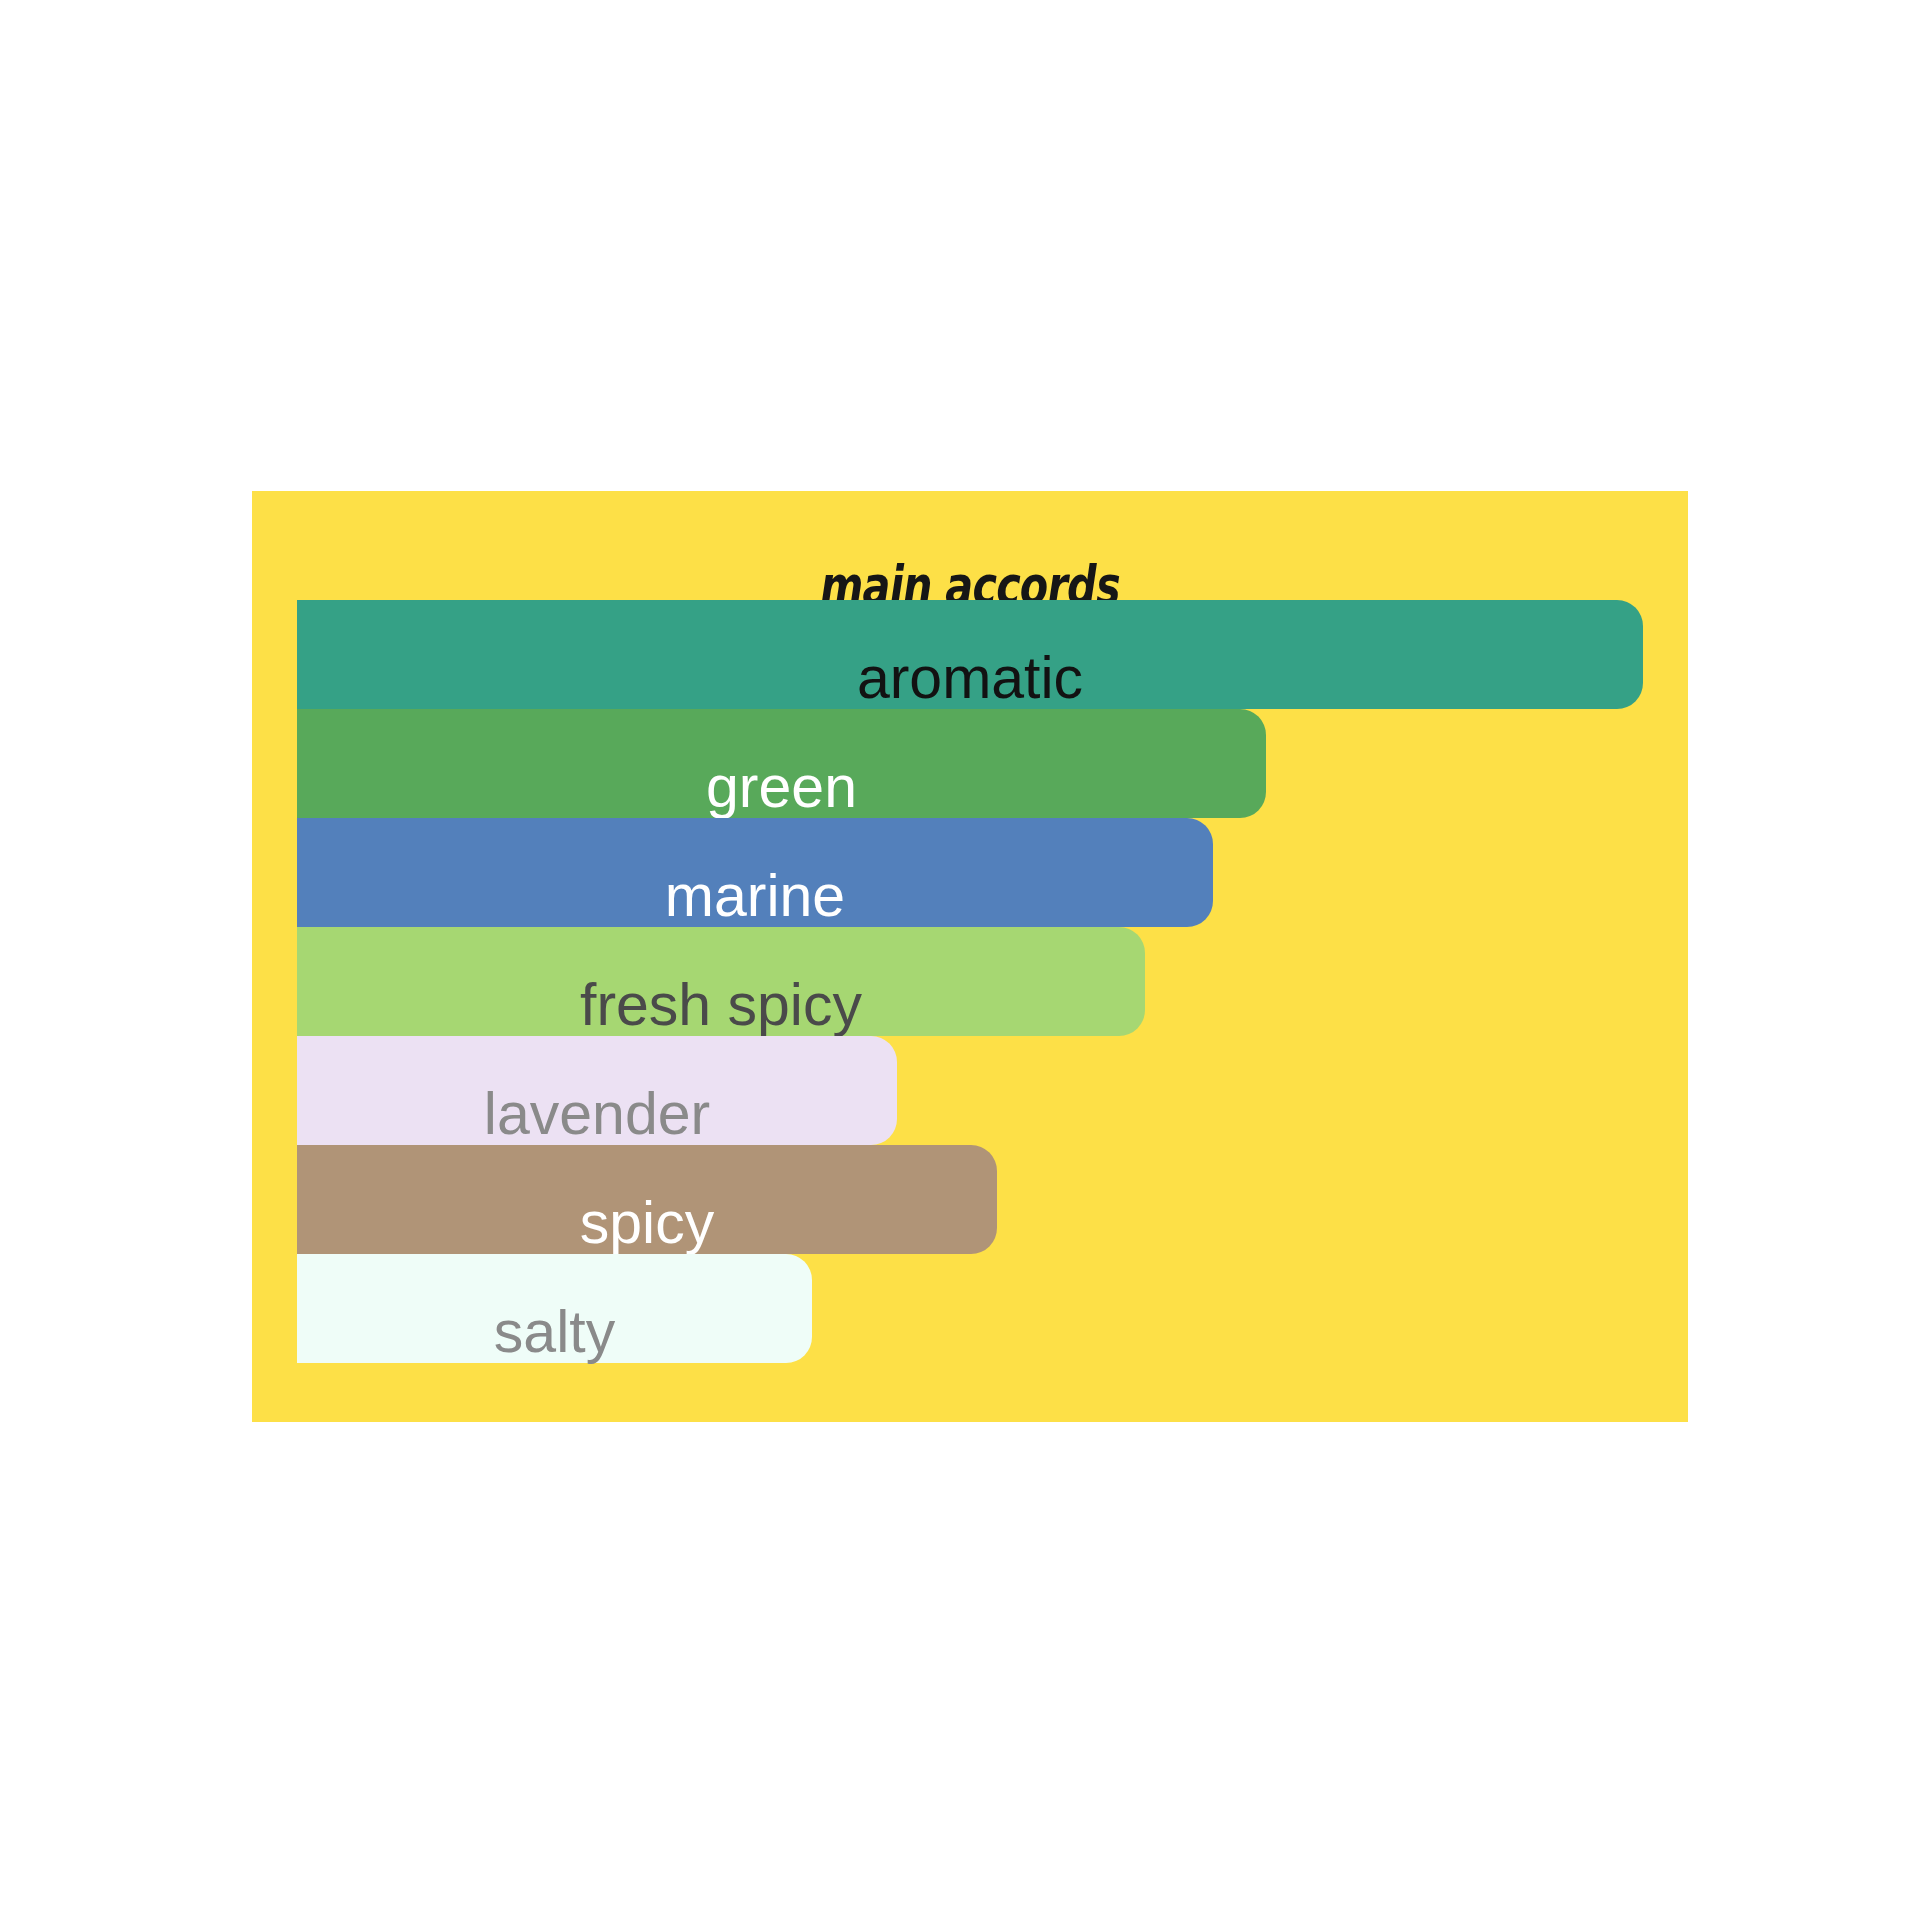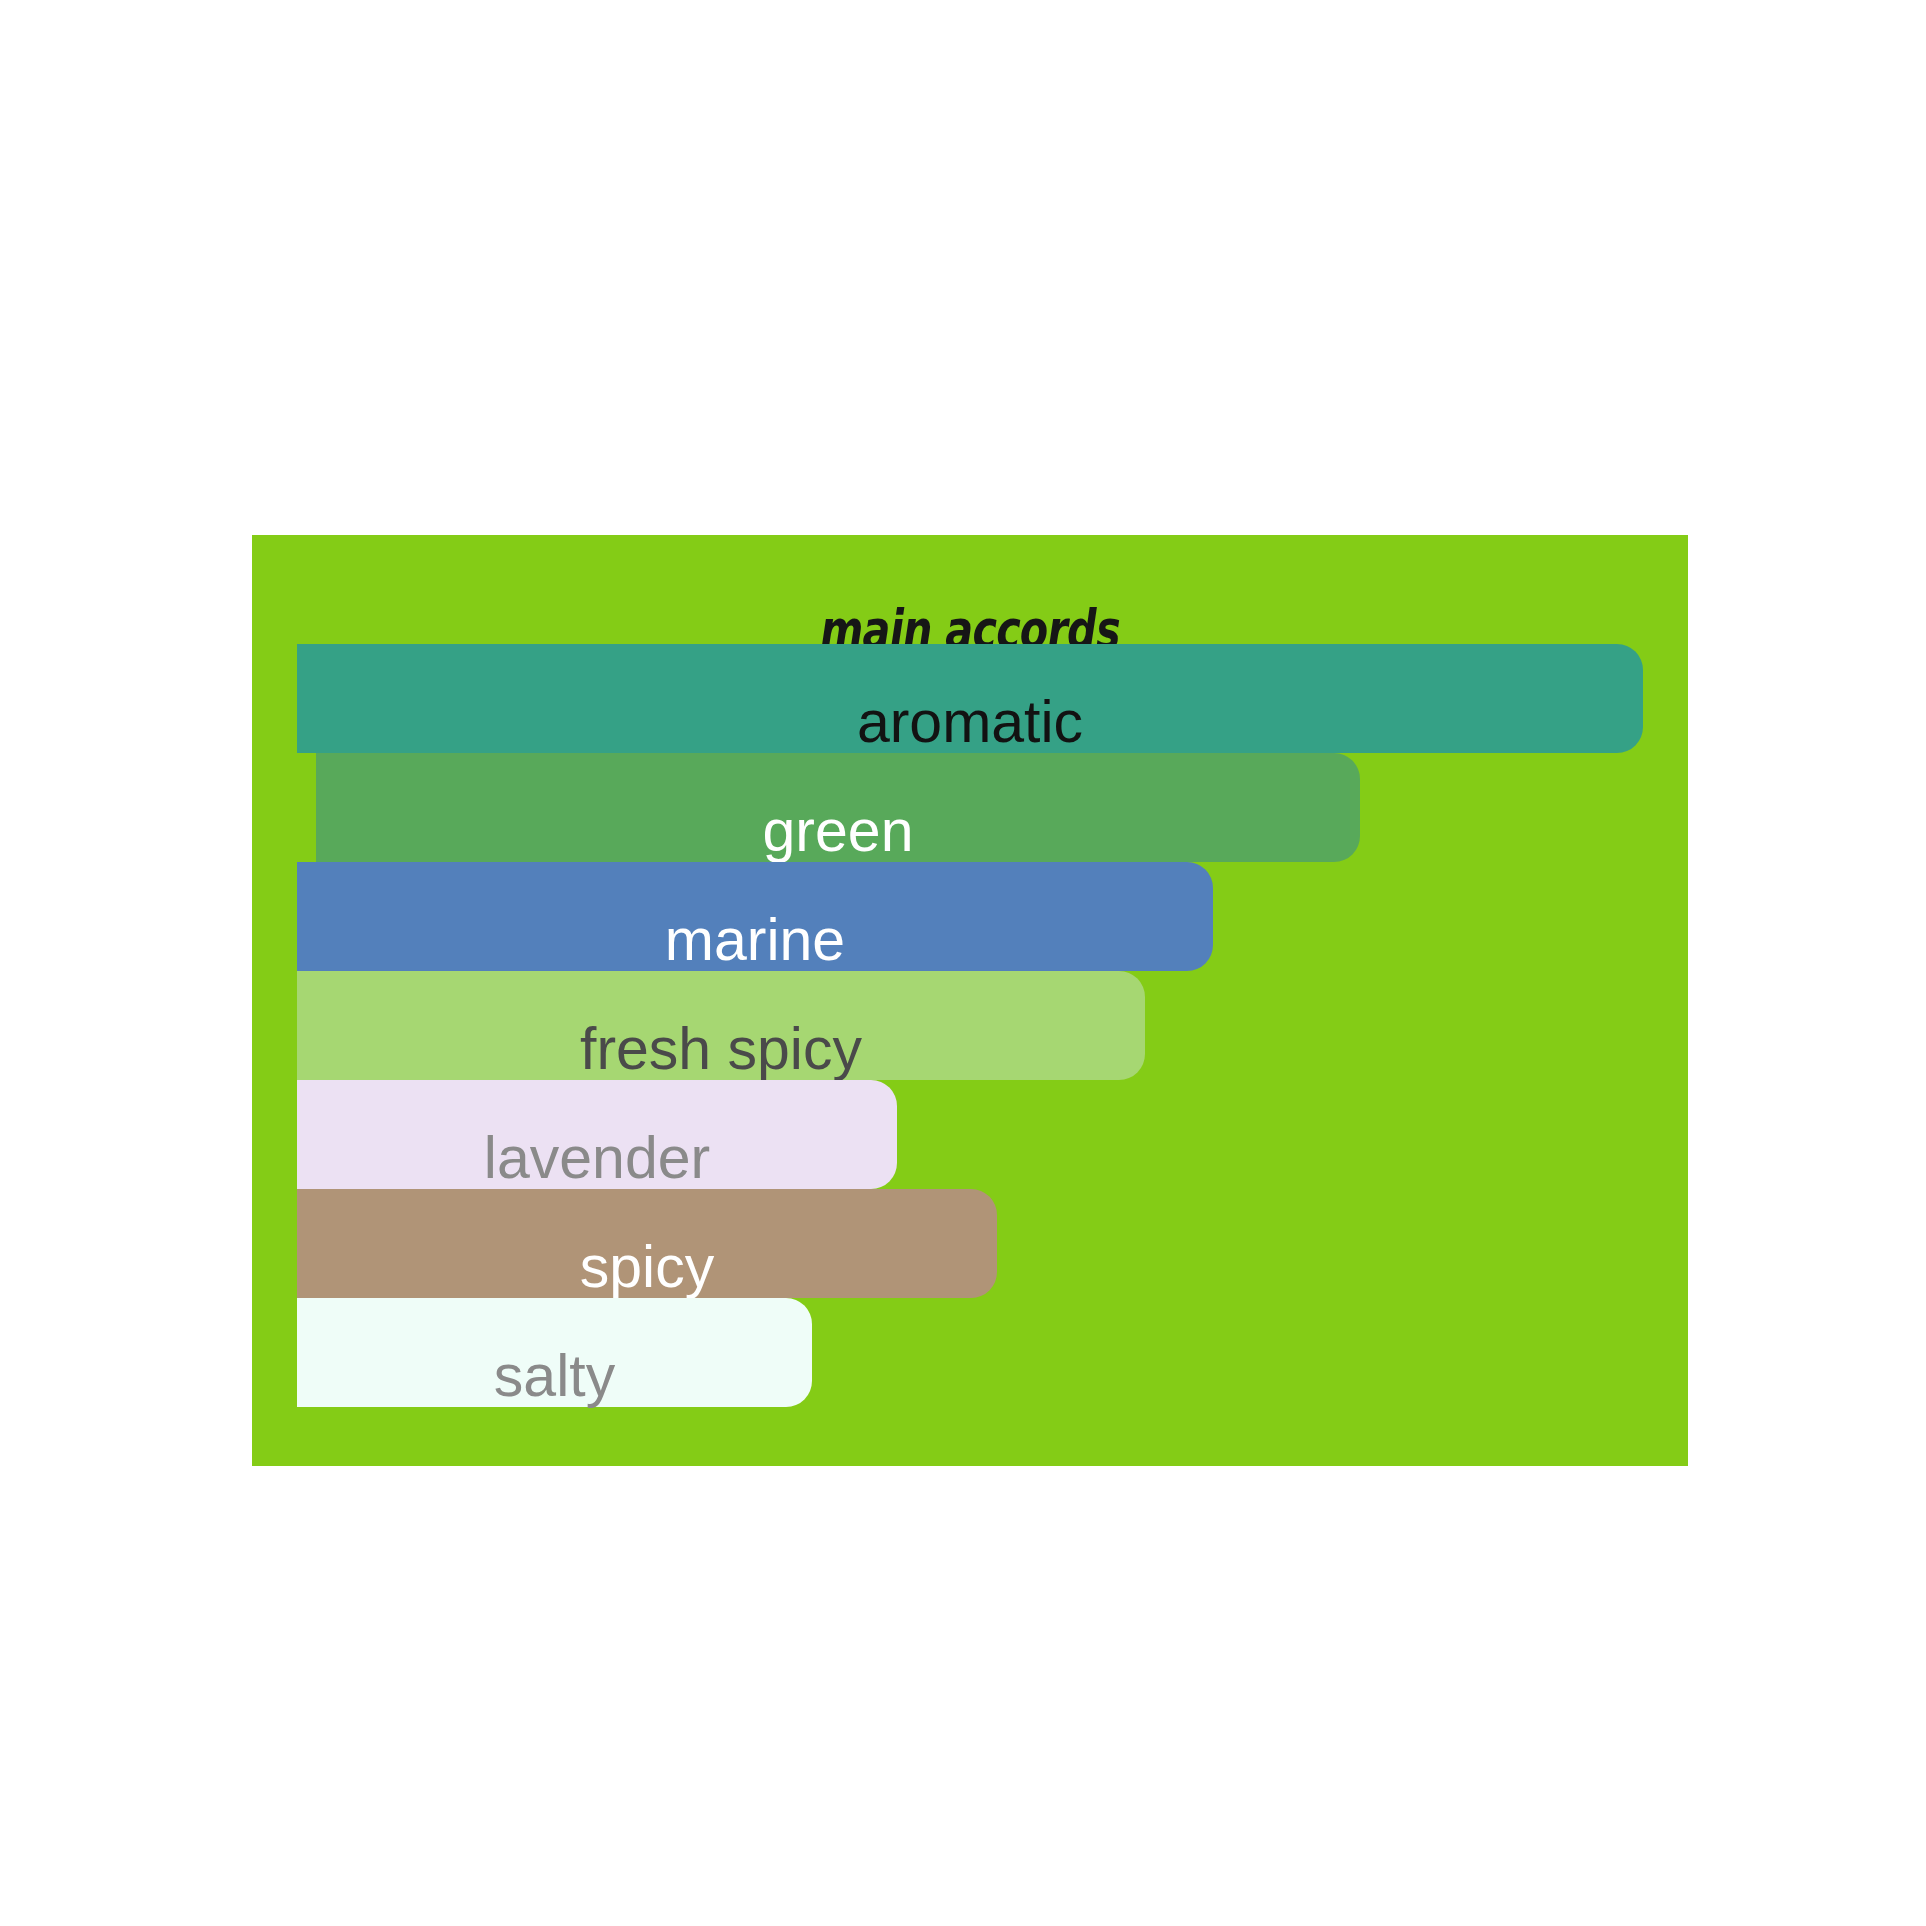--- a/index.html
+++ b/index.html
@@ -19,24 +19,24 @@
     position: relative;
     width: 1927px;
     height: 1927px;
     background: #ffffff;
   }
 
   
   #accords-panel {
     position: absolute;
     left: 252px;
-    top: 535px;
+    top: 491px;
     width: 1436px;
     height: 931px;
-    background: #84cc16;
+    background: #fde047;
     box-sizing: border-box;
   }
 
   #chart-title {
     position: absolute;
     left: 0;
     top: 24px;
     width: 1436px;
     text-align: center;
     font-family: "DejaVu Sans", sans-serif;
@@ -92,21 +92,21 @@
 <div id="stage">
 
   <section id="accords-panel">
 
     <h2 id="chart-title">main accords</h2>
 
     <div id="bars">
         <div class="accord-bar lbl-center" style="width: 1346px; background: rgb(53, 161, 134);">
           <span class="accord-label" style="color: rgb(18, 18, 18);">aromatic</span>
         </div>
-        <div class="accord-bar lbl-center" style="width: 1044px; background: rgb(88, 169, 90); margin-left: 19px;">
+        <div class="accord-bar lbl-center" style="width: 969px; background: rgb(88, 169, 90);">
           <span class="accord-label" style="color: rgb(255, 255, 255);">green</span>
         </div>
         <div class="accord-bar lbl-center" style="width: 916px; background: rgb(83, 128, 187);">
           <span class="accord-label" style="color: rgb(255, 255, 255);">marine</span>
         </div>
         <div class="accord-bar lbl-center" style="width: 848px; background: rgb(166, 215, 114);">
           <span class="accord-label" style="color: rgb(74, 74, 74);">fresh spicy</span>
         </div>
         <div class="accord-bar lbl-center" style="width: 600px; background: rgb(236, 225, 243);">
           <span class="accord-label" style="color: rgb(138, 138, 138);">lavender</span>

